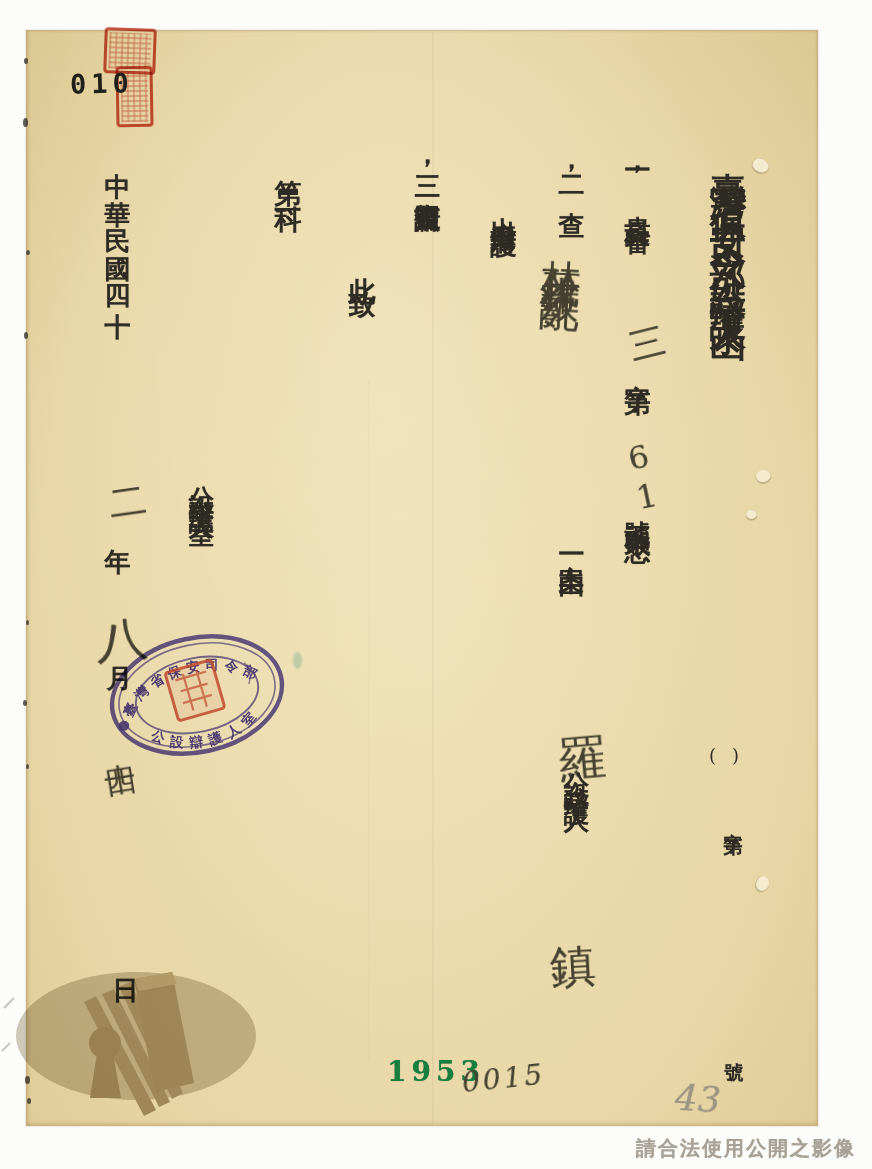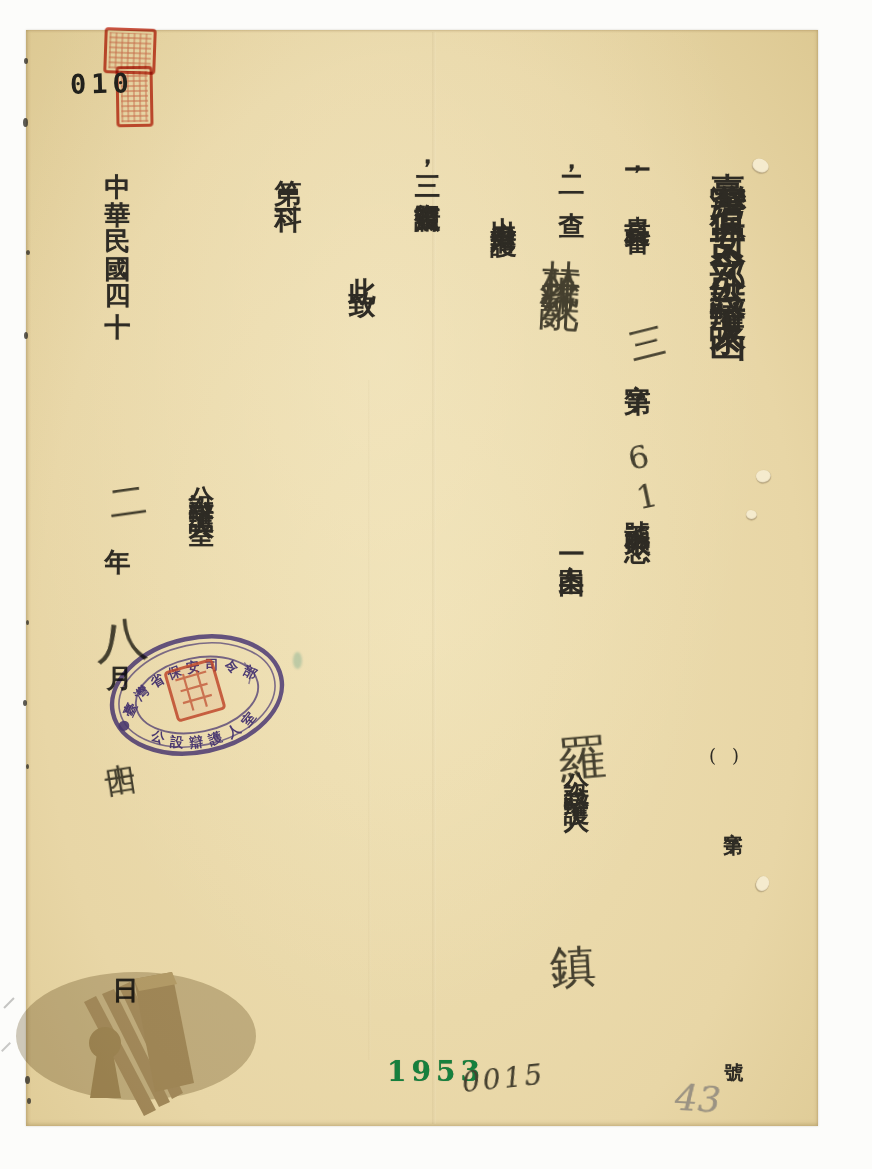--- a/index.html
+++ b/index.html
@@ -163,14 +163,15 @@
     <polygon points="126,21 164,14 186,125 147,134" fill="#a08e6d"></polygon>
     <polygon points="126,21 164,14 169,26 131,33" fill="#b9ab8a"></polygon>
     <g fill="#9c8b66">
       <circle cx="97" cy="85" r="16"></circle>
       <polygon points="89,95 105,95 113,140 82,140"></polygon>
     </g>
   </svg>
   <div class="crease" style="left:2px; top:1002px; width:14px; height:2px; background:#c4c4c2; transform:rotate(-45deg);"></div>
   <div class="crease" style="left:0px; top:1046px; width:12px; height:2px; background:#c8c8c6; transform:rotate(-45deg);"></div>
 
+  <div class="caption">請合法使用公開之影像</div>
 
 </div>
 
 </body></html>

